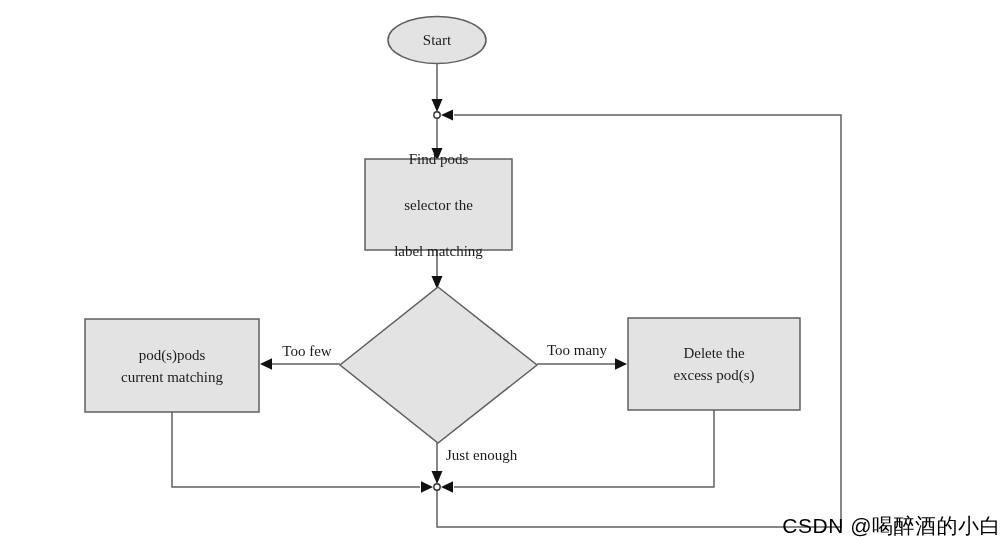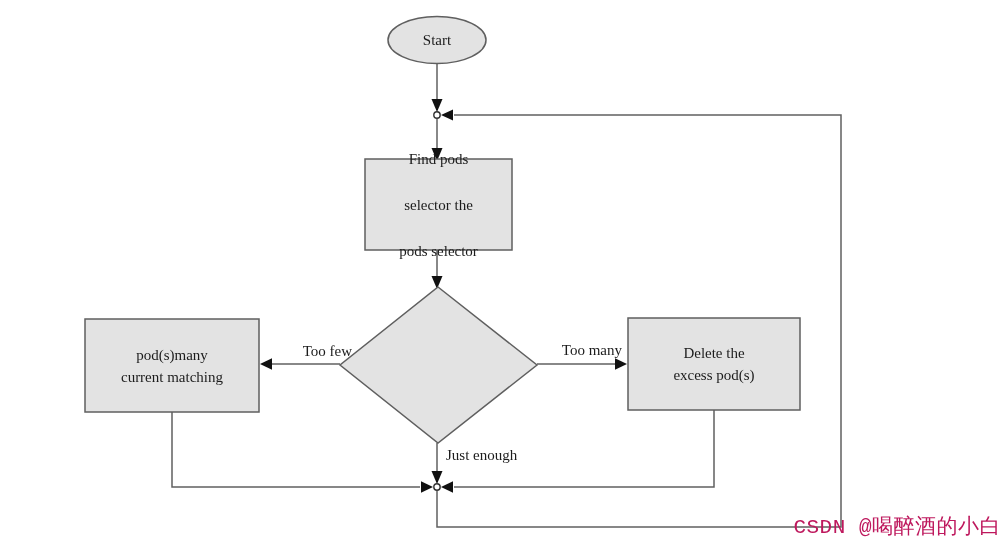--- a/index.html
+++ b/index.html
@@ -22,30 +22,30 @@
     text-align: right;
     font-size: 15px;
     line-height: 22px;
     pointer-events: none;
   }
   .node-label span { display: block; }
   .edge-label {
     position: absolute;
     font-size: 15px;
     line-height: 18px;
-    text-align: right;
+    text-align: center;
     pointer-events: none;
   }
   .watermark {
     position: absolute;
     right: 5px;
     top: 512px;
-    font-family: Liberation Mono, monospace;
+    font-family: Liberation Sans, sans-serif;
     font-size: 21px;
-    color: #be185d;
+    color: #000000;
     letter-spacing: 0.5px;
     pointer-events: none;
   }
 </style>
 </head>
 <body>
 
 <div class="canvas">
 
   <svg class="wires" width="1006" height="549" viewBox="0 0 1006 549">
@@ -84,26 +84,26 @@
     <circle cx="437" cy="487" r="3.2" fill="#ffffff" stroke="#333333" stroke-width="1.4"></circle>
   </svg>
 
   <div class="node-label" style="left:388px; top:17px; width:98px; height:46px;">
     <span>Start</span>
   </div>
 
   <div class="node-label" style="left:365px; top:159px; width:147px; height:91px;gap:24px;">
     <span>Find pods</span>
     <span>selector the</span>
-    <span>pods selector</span>
+    <span>label matching</span>
   </div>
 
 
   <div class="node-label" style="left:85px; top:319px; width:174px; height:93px;">
-    <span>pod(s)many</span>
+    <span>pod(s)pods</span>
     <span>current matching</span>
   </div>
 
   <div class="node-label" style="left:628px; top:318px; width:172px; height:92px;">
     <span>Delete the</span>
     <span>excess pod(s)</span>
   </div>
 
   <div class="edge-label" style="left:262px; top:342px; width:90px;">Too few</div>
   <div class="edge-label" style="left:532px; top:341px; width:90px;">Too many</div>

